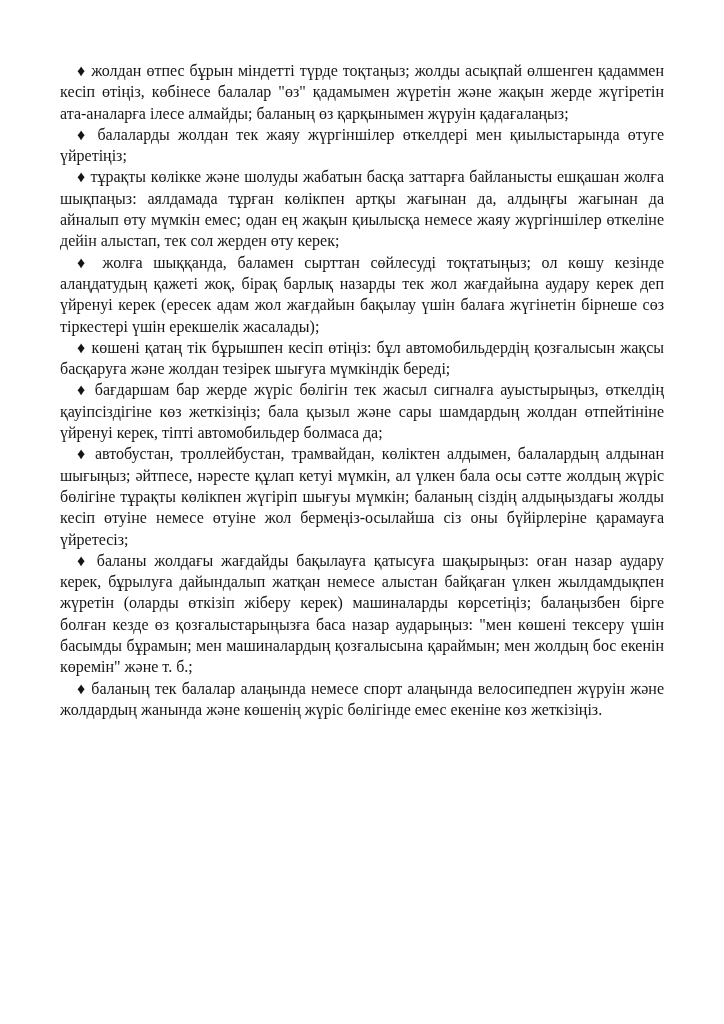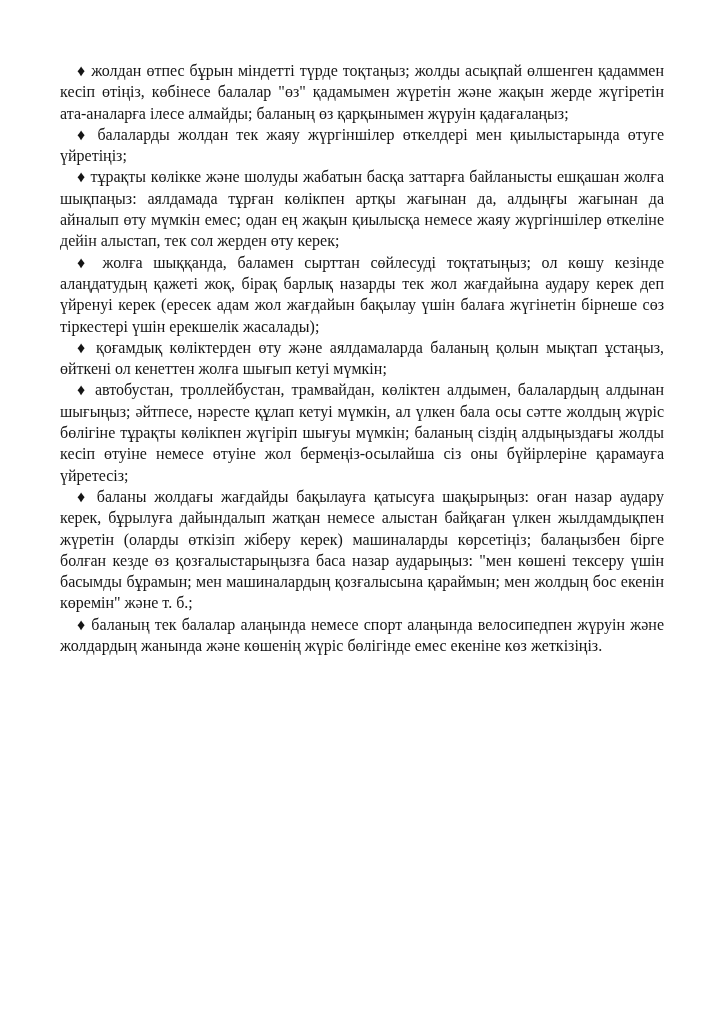--- a/index.html
+++ b/index.html
@@ -51,21 +51,22 @@
 </style>
 </head>
 <body>
 
 <div class="page">
   <div class="doc" id="doc">
       <p><span class="bullet">♦ </span><span>жолдан өтпес бұрын міндетті түрде тоқтаңыз; жолды асықпай өлшенген қадаммен кесіп өтіңіз, көбінесе балалар "өз" қадамымен жүретін және жақын жерде жүгіретін ата-аналарға ілесе алмайды; баланың өз қарқынымен жүруін қадағалаңыз;</span></p>
       <p><span class="bullet">♦ </span><span>балаларды жолдан тек жаяу жүргіншілер өткелдері мен қиылыстарында өтуге үйретіңіз;</span></p>
       <p><span class="bullet">♦ </span><span>тұрақты көлікке және шолуды жабатын басқа заттарға байланысты ешқашан жолға шықпаңыз: аялдамада тұрған көлікпен артқы жағынан да, алдыңғы жағынан да айналып өту мүмкін емес; одан ең жақын қиылысқа немесе жаяу жүргіншілер өткеліне дейін алыстап, тек сол жерден өту керек;</span></p>
       <p><span class="bullet">♦ </span><span>жолға шыққанда, баламен сырттан сөйлесуді тоқтатыңыз; ол көшу кезінде алаңдатудың қажеті жоқ, бірақ барлық назарды тек жол жағдайына аудару керек деп үйренуі керек (ересек адам жол жағдайын бақылау үшін балаға жүгінетін бірнеше сөз тіркестері үшін ерекшелік жасалады);</span></p>
-      <p><span class="bullet">♦ </span><span>қоғамдық көліктерден өту және аялдамаларда баланың қолын мықтап ұстаңыз, өйткені ол кенеттен жолға шығып кетуі мүмкін;</span></p>
+      <p><span class="bullet">♦ </span><span>көшені қатаң тік бұрышпен кесіп өтіңіз: бұл автомобильдердің қозғалысын жақсы басқаруға және жолдан тезірек шығуға мүмкіндік береді;</span></p>
+      <p><span class="bullet">♦ </span><span>бағдаршам бар жерде жүріс бөлігін тек жасыл сигналға ауыстырыңыз, өткелдің қауіпсіздігіне көз жеткізіңіз; бала қызыл және сары шамдардың жолдан өтпейтініне үйренуі керек, тіпті автомобильдер болмаса да;</span></p>
       <p><span class="bullet">♦ </span><span>автобустан, троллейбустан, трамвайдан, көліктен алдымен, балалардың алдынан шығыңыз; әйтпесе, нәресте құлап кетуі мүмкін, ал үлкен бала осы сәтте жолдың жүріс бөлігіне тұрақты көлікпен жүгіріп шығуы мүмкін; баланың сіздің алдыңыздағы жолды кесіп өтуіне немесе өтуіне жол бермеңіз-осылайша сіз оны бүйірлеріне қарамауға үйретесіз;</span></p>
       <p><span class="bullet">♦ </span><span>баланы жолдағы жағдайды бақылауға қатысуға шақырыңыз: оған назар аудару керек, бұрылуға дайындалып жатқан немесе алыстан байқаған үлкен жылдамдықпен жүретін (оларды өткізіп жіберу керек) машиналарды көрсетіңіз; балаңызбен бірге болған кезде өз қозғалыстарыңызға баса назар аударыңыз: "мен көшені тексеру үшін басымды бұрамын; мен машиналардың қозғалысына қараймын; мен жолдың бос екенін көремін" және т. б.;</span></p>
       <p><span class="bullet">♦ </span><span>баланың тек балалар алаңында немесе спорт алаңында велосипедпен жүруін және жолдардың жанында және көшенің жүріс бөлігінде емес екеніне көз жеткізіңіз.</span></p>
     </div>
   <div class="strip" id="strip">
       <span style="background: rgb(29, 46, 123);"></span>
       <span style="background: rgb(36, 85, 176);"></span>
       <span style="background: rgb(15, 138, 125);"></span>
       <span style="background: rgb(46, 125, 50);"></span>
       <span style="background: rgb(183, 28, 28);"></span>

